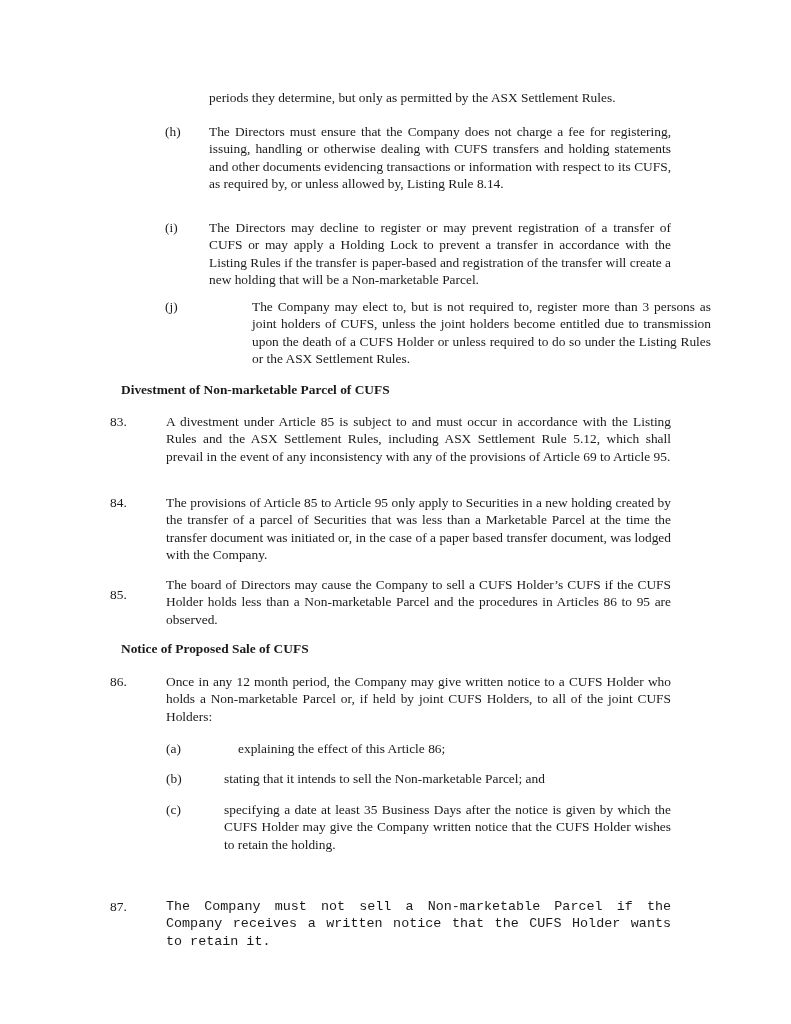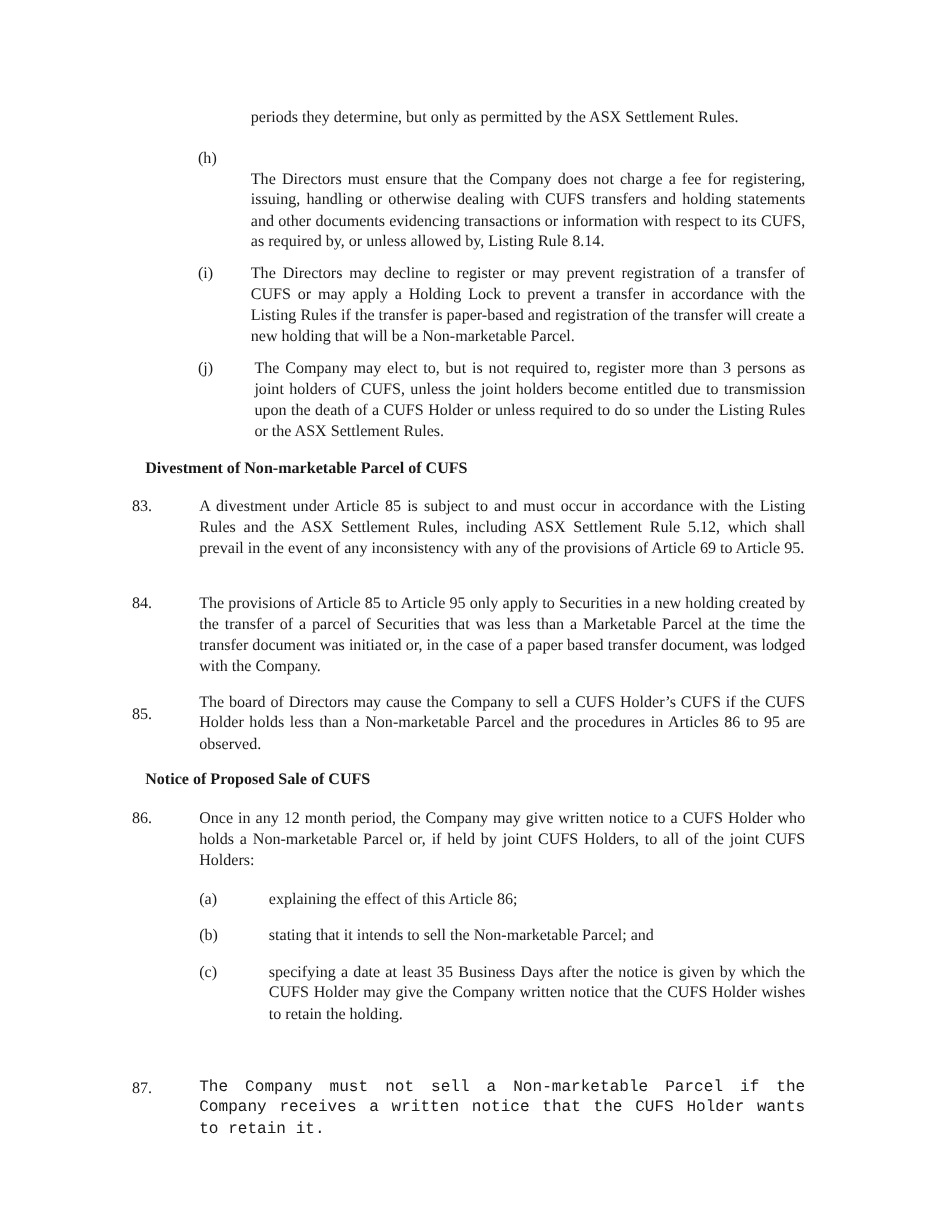--- a/index.html
+++ b/index.html
@@ -74,31 +74,31 @@
   </style>
 </head>
 <body>
 
 <div class="page">
 
   <div class="block cont" style="top:89px;">periods they determine, but only as permitted by the ASX Settlement Rules.</div>
 
   <div>
     <div class="sub-label" style="top:123px;">(h)</div>
-    <div class="sub-text" style="top:140px;font-family:Liberation Serif, serif;">The Directors must ensure that the Company does not charge a fee for registering, issuing, handling or otherwise dealing with CUFS transfers and holding statements and other documents evidencing transactions or information with respect to its CUFS, as required by, or unless allowed by, Listing Rule 8.14.</div>
+    <div class="sub-text" style="top:123px;font-family:Liberation Serif, serif;">The Directors must ensure that the Company does not charge a fee for registering, issuing, handling or otherwise dealing with CUFS transfers and holding statements and other documents evidencing transactions or information with respect to its CUFS, as required by, or unless allowed by, Listing Rule 8.14.</div>
   </div>
 
   <div>
     <div class="sub-label" style="top:219px;">(i)</div>
     <div class="sub-text" style="top:219px;">The Directors may decline to register or may prevent registration of a transfer of CUFS or may apply a Holding Lock to prevent a transfer in accordance with the Listing Rules if the transfer is paper-based and registration of the transfer will create a new holding that will be a Non-marketable Parcel.</div>
   </div>
 
   <div>
     <div class="sub-label" style="top:298px;">(j)</div>
-    <div class="sub-text j" style="top:298px;">The Company may elect to, but is not required to, register more than 3 persons as joint holders of CUFS, unless the joint holders become entitled due to transmission upon the death of a CUFS Holder or unless required to do so under the Listing Rules or the ASX Settlement Rules.</div>
+    <div class="sub-text j" style="top:298px;margin-left:40px;">The Company may elect to, but is not required to, register more than 3 persons as joint holders of CUFS, unless the joint holders become entitled due to transmission upon the death of a CUFS Holder or unless required to do so under the Listing Rules or the ASX Settlement Rules.</div>
   </div>
 
   <div class="heading" style="top:381px;">Divestment of Non-marketable Parcel of CUFS</div>
 
   <div>
     <div class="art-num" style="top:413px;">83.</div>
     <div class="art-text" style="top:413px;">A divestment under Article 85 is subject to and must occur in accordance with the Listing Rules and the ASX Settlement Rules, including ASX Settlement Rule 5.12, which shall prevail in the event of any inconsistency with any of the provisions of Article 69 to Article 95.</div>
   </div>
 
   <div>
@@ -112,21 +112,21 @@
   </div>
 
   <div class="heading" style="top:640px;">Notice of Proposed Sale of CUFS</div>
 
   <div>
     <div class="art-num" style="top:673px;">86.</div>
     <div class="art-text" style="top:673px;">Once in any 12 month period, the Company may give written notice to a CUFS Holder who holds a Non-marketable Parcel or, if held by joint CUFS Holders, to all of the joint CUFS Holders:</div>
 
     <div>
       <div class="para-label" style="top:740px;">(a)</div>
-      <div class="para-text" style="top:740px;">explaining the effect of this Article 86;</div>
+      <div class="para-text" style="top:740px;margin-left:14px;">explaining the effect of this Article 86;</div>
     </div>
 
     <div>
       <div class="para-label" style="top:770px;">(b)</div>
       <div class="para-text" style="top:770px;">stating that it intends to sell the Non-marketable Parcel; and</div>
     </div>
 
     <div>
       <div class="para-label" style="top:801px;">(c)</div>
       <div class="para-text" style="top:801px;">specifying a date at least 35 Business Days after the notice is given by which the CUFS Holder may give the Company written notice that the CUFS Holder wishes to retain the holding.</div>

